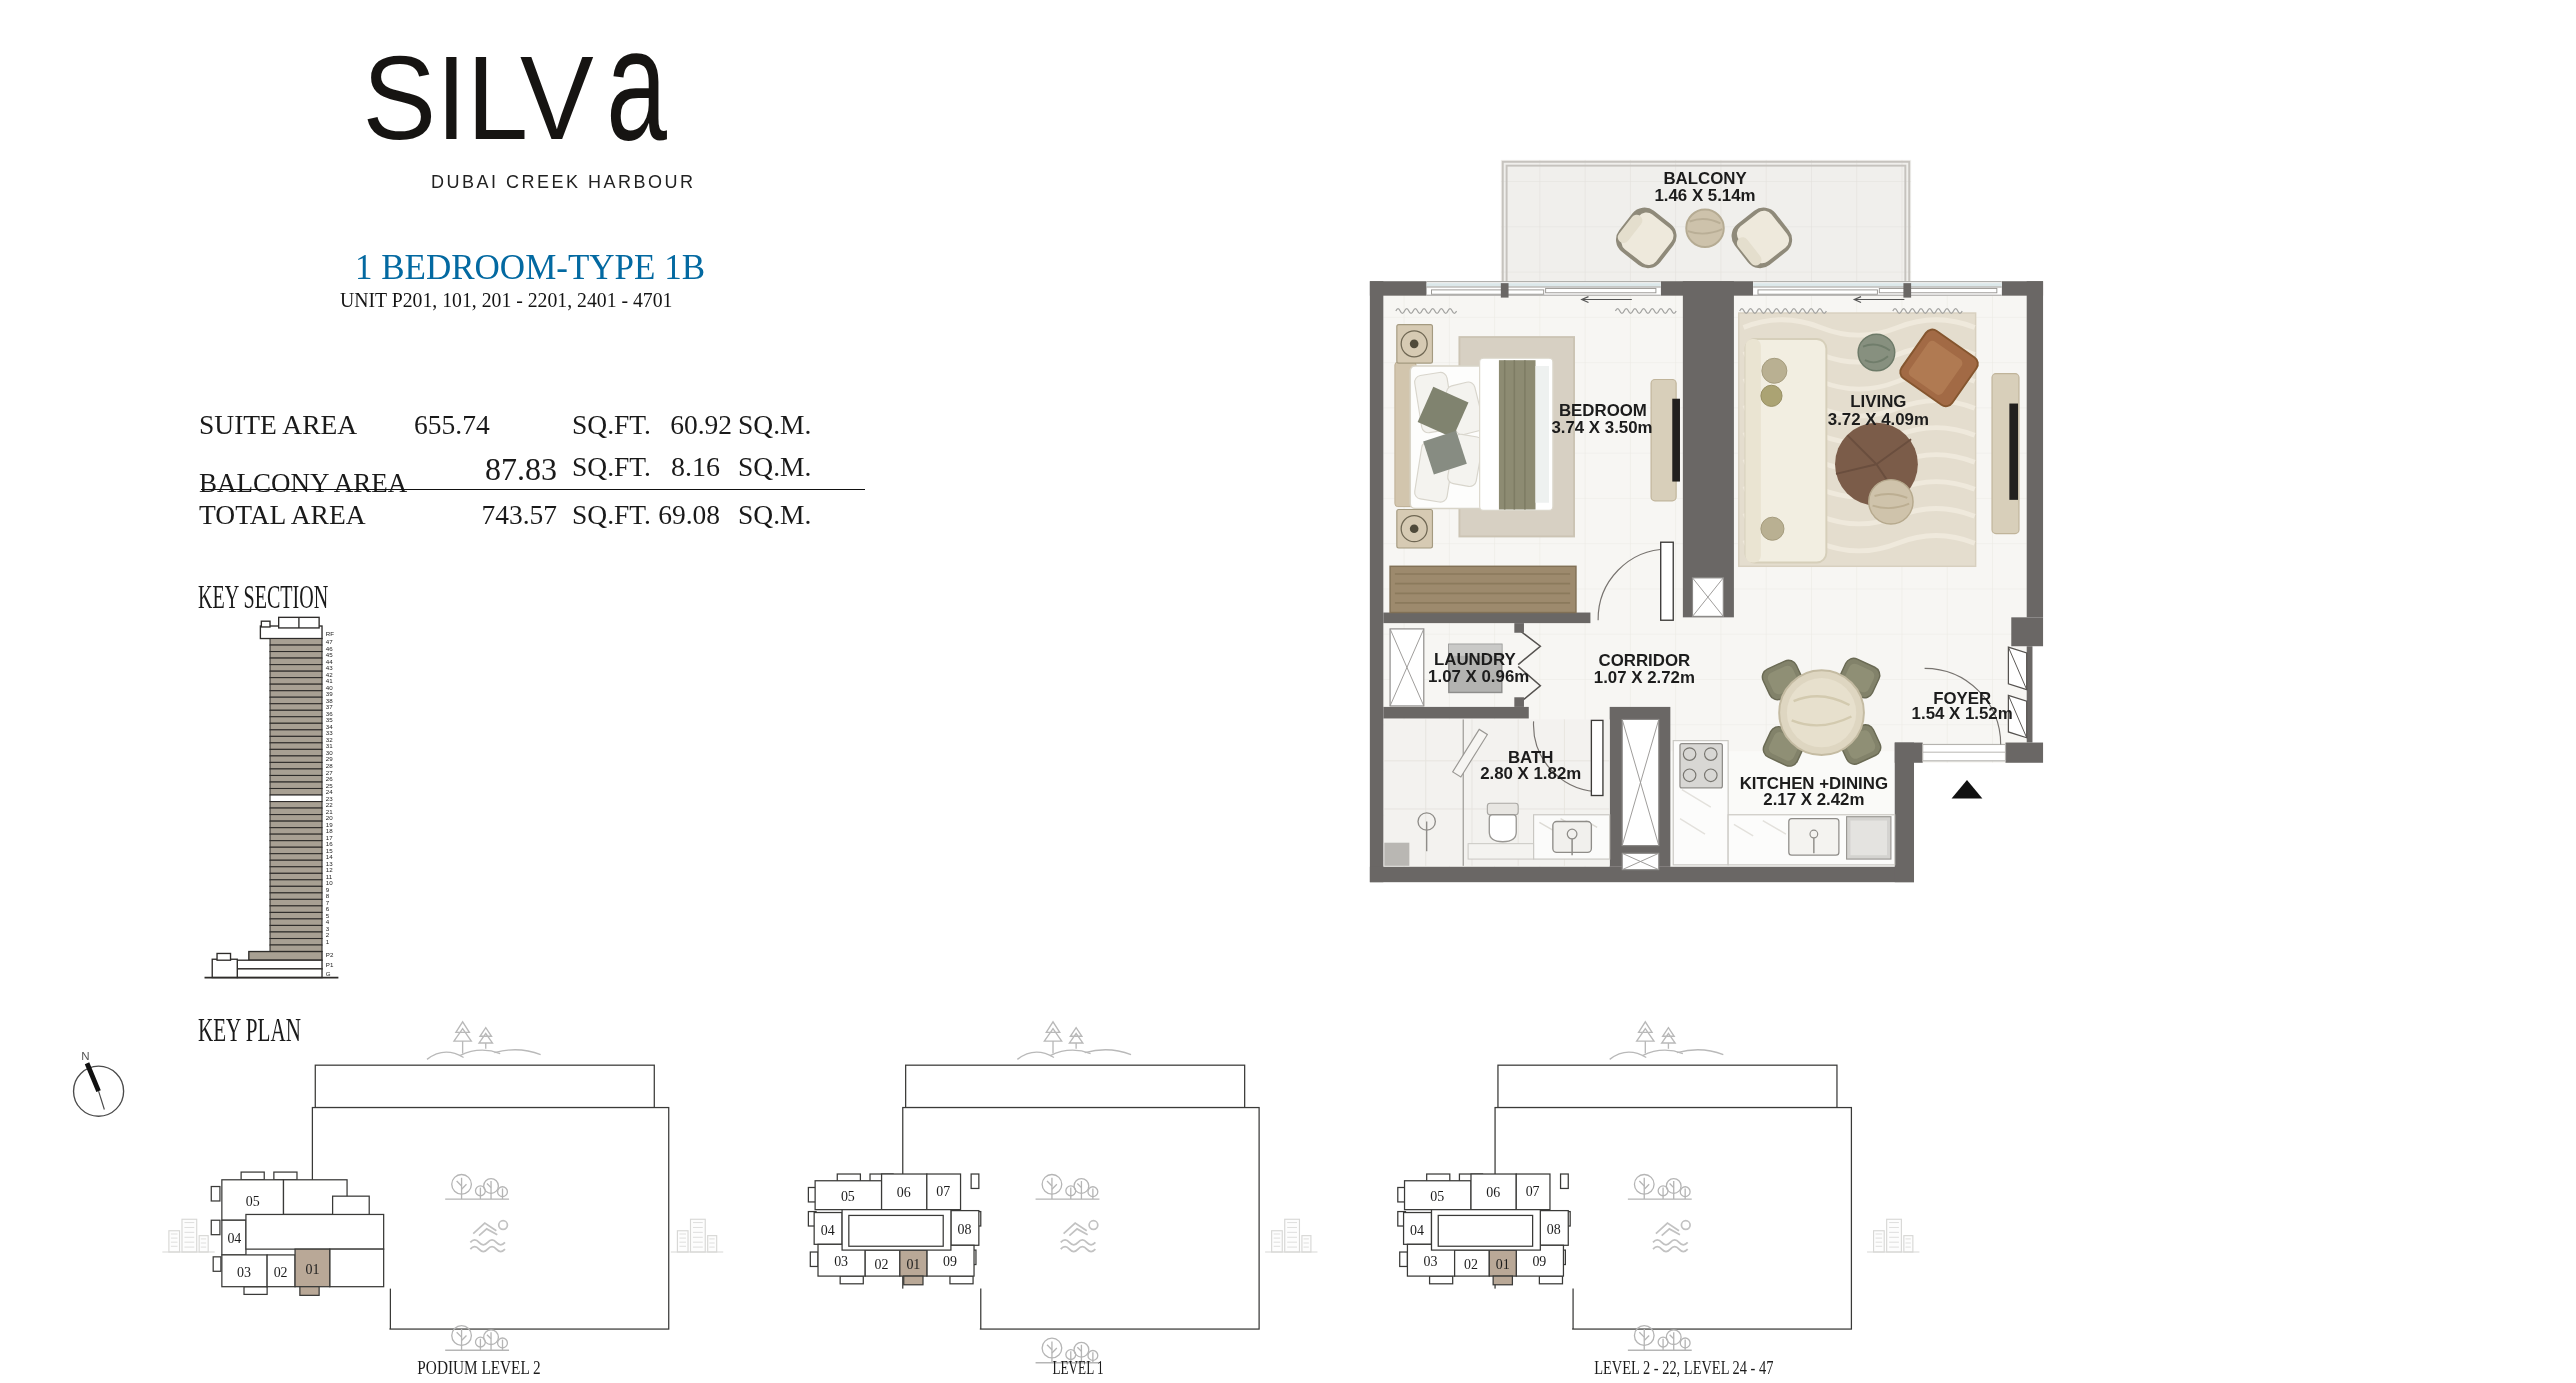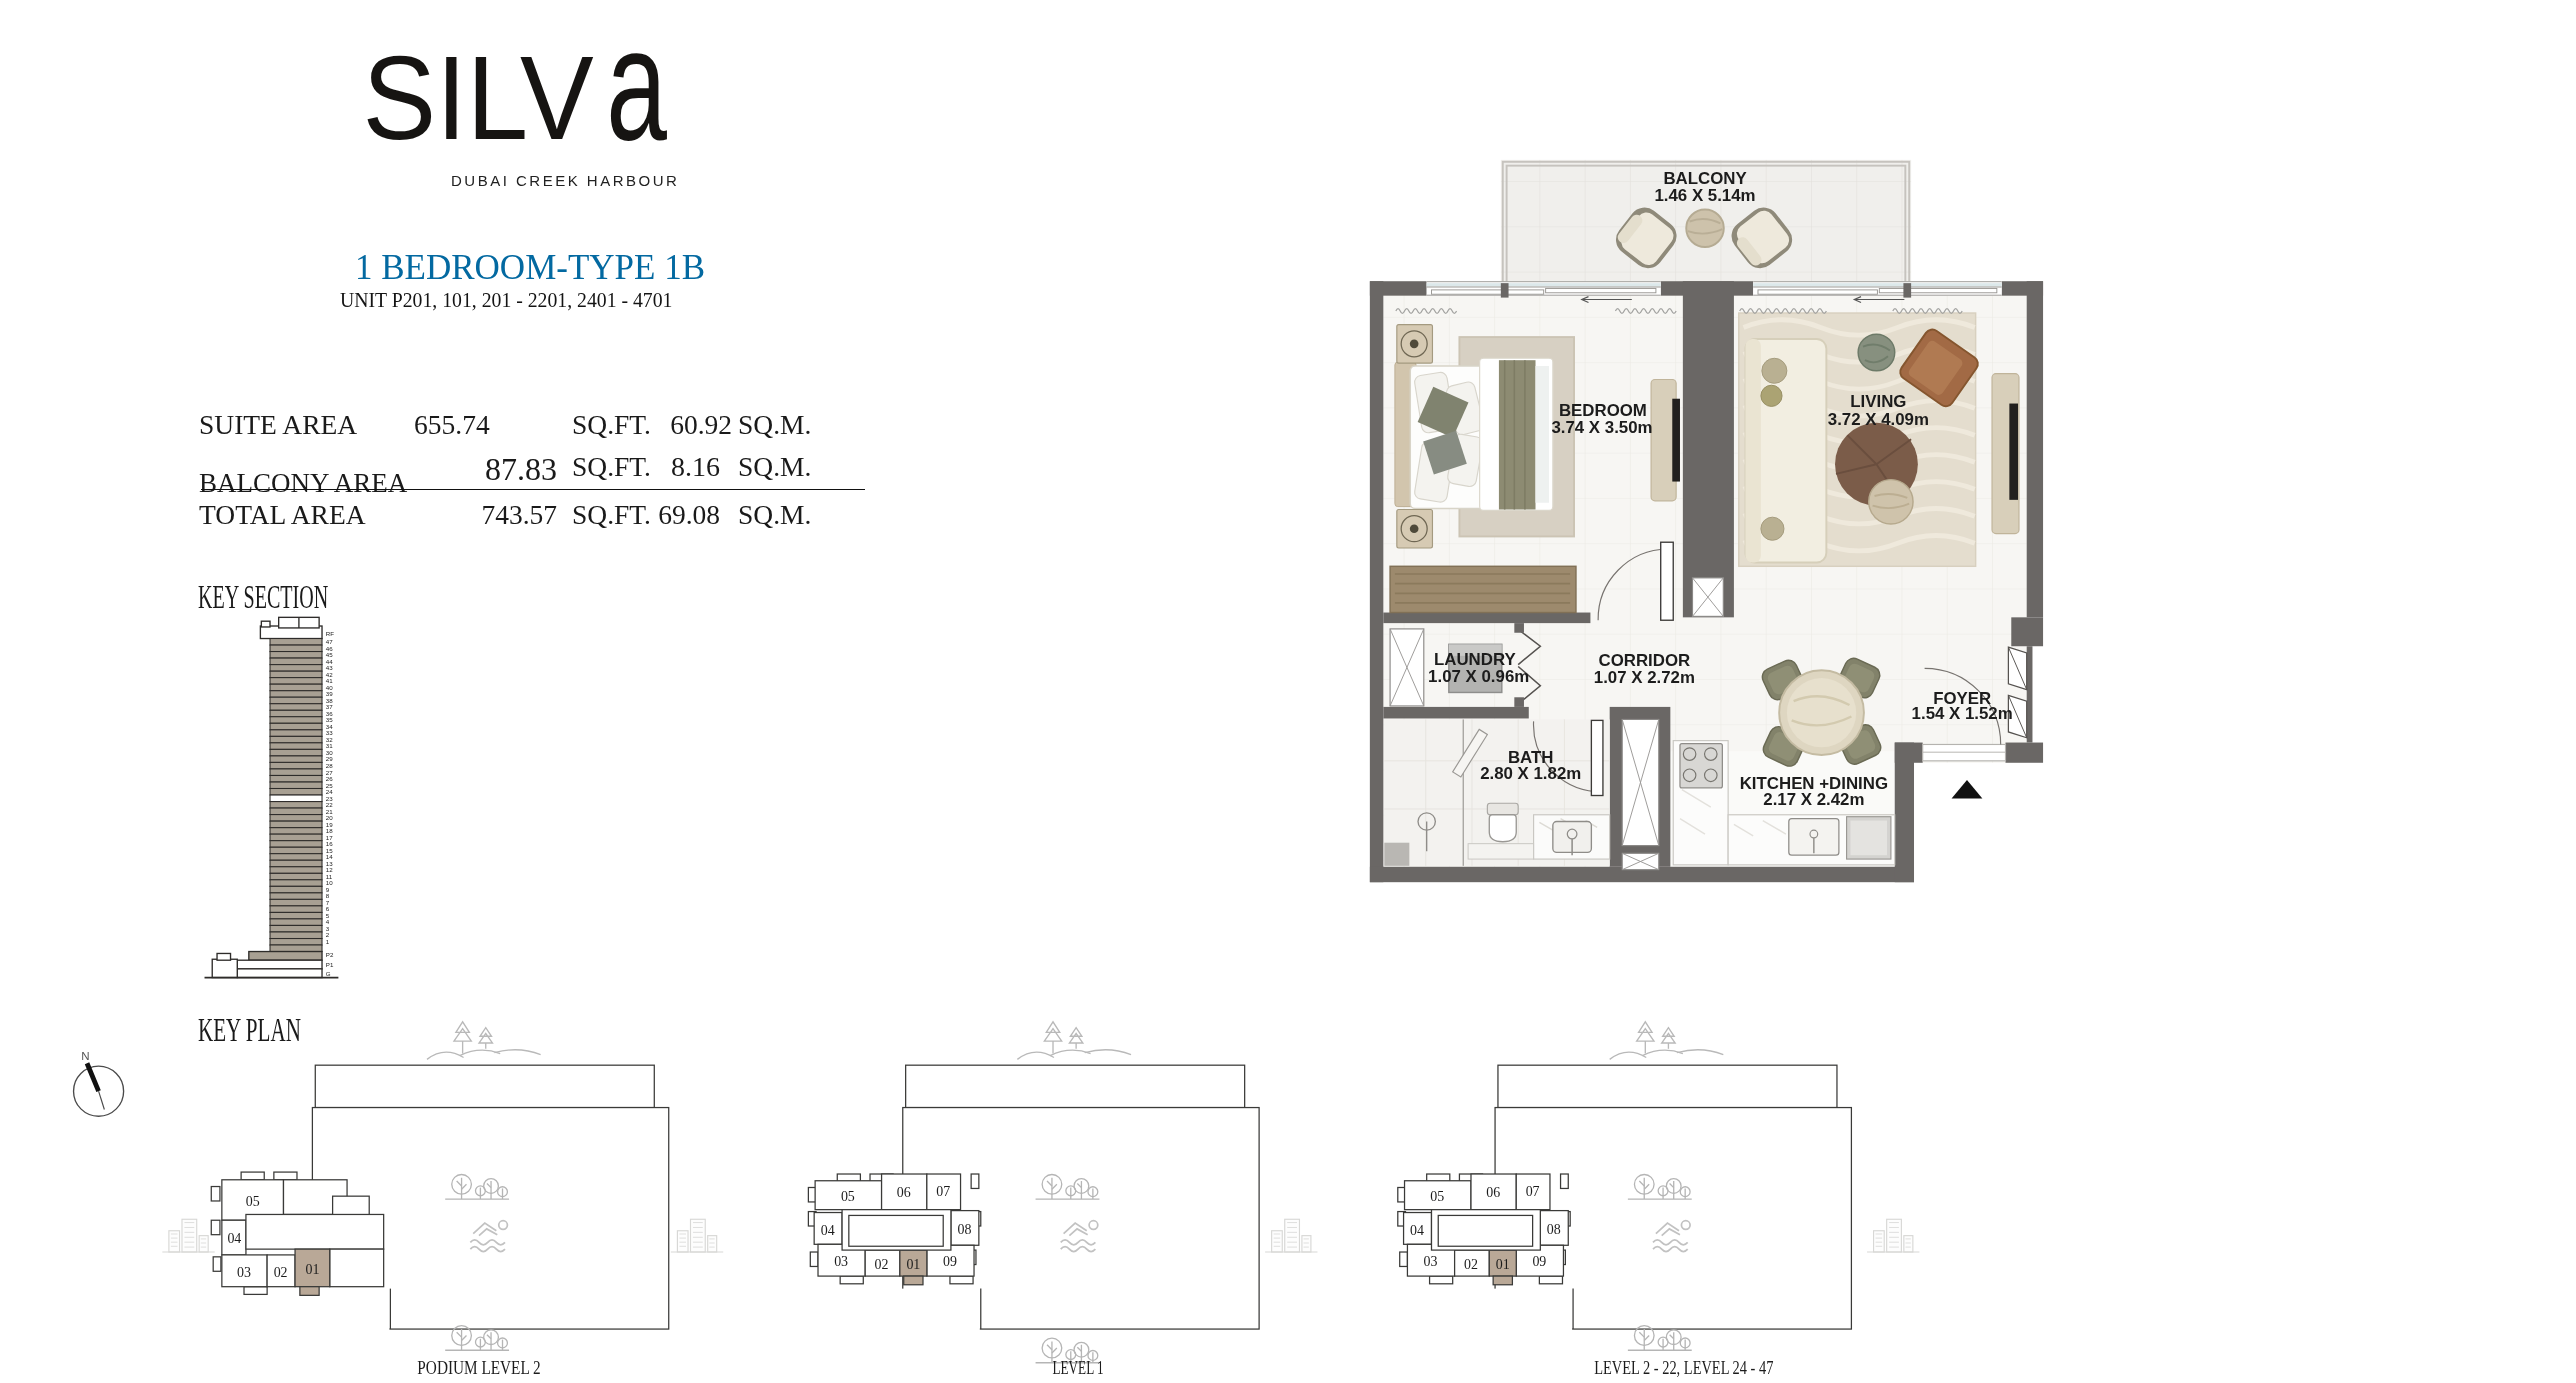--- a/index.html
+++ b/index.html
@@ -12,21 +12,21 @@
 <svg class="abs" style="left:0;top:0;width:2576px;height:1383px" viewBox="0 0 2674 1436">
 <g transform="translate(376,144) scale(1,1.27)">
         <text x="0" y="0" font-family="Liberation Sans, sans-serif" font-size="97" textLength="240" lengthAdjust="spacingAndGlyphs" fill="#161412">SILV</text>
       </g>
 <g transform="translate(629,144) scale(1,1.27)">
         <text x="0" y="0" font-family="Liberation Sans, sans-serif" font-size="131" textLength="63" lengthAdjust="spacingAndGlyphs" fill="#161412">a</text>
       </g>
 </svg>
 
 <div class="abs" style="left:431px;top:172px;font-family:'Liberation Sans',sans-serif;
- font-size:15px;letter-spacing:2.5px;color:#222;margin-left:20px;">DUBAI CREEK HARBOUR</div>
+ font-size:18px;letter-spacing:2.5px;color:#222;">DUBAI CREEK HARBOUR</div>
 
 <div class="abs" style="left:355px;top:248px;font-size:35px;letter-spacing:0px;color:#0369a1;">1 BEDROOM-TYPE 1B</div>
 <div class="abs" style="left:340px;top:288px;font-size:21px;color:#141414;transform:scaleX(0.94);transform-origin:left top;">UNIT P201, 101, 201 - 2201, 2401 - 4701</div>
 
 <div class="abs" style="left:199px;top:409px;font-size:27.5px;">SUITE AREA</div>
 <div class="abs" style="left:414px;top:409px;width:143px;text-align:left;font-size:27.5px;">655.74</div>
 <div class="abs" style="left:572px;top:409px;font-size:27.5px;">SQ.FT.</div>
 <div class="abs" style="left:609px;top:409px;width:123px;text-align:right;font-size:27.5px;font-family:Liberation Serif, serif;">60.92</div>
 <div class="abs" style="left:738px;top:409px;font-size:27.5px;">SQ.M.</div>
 

